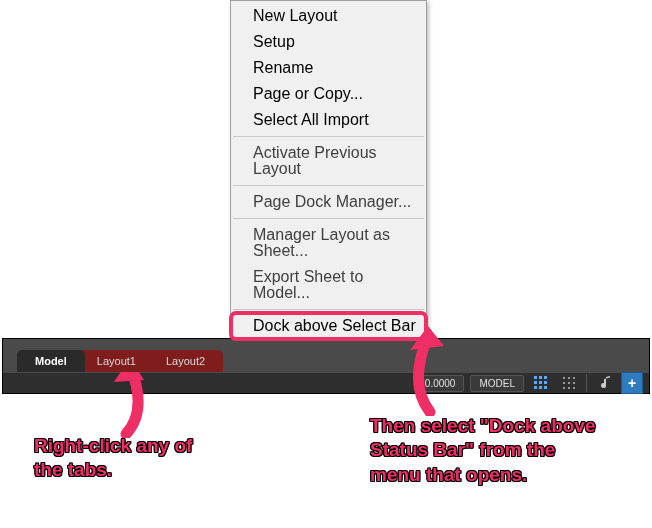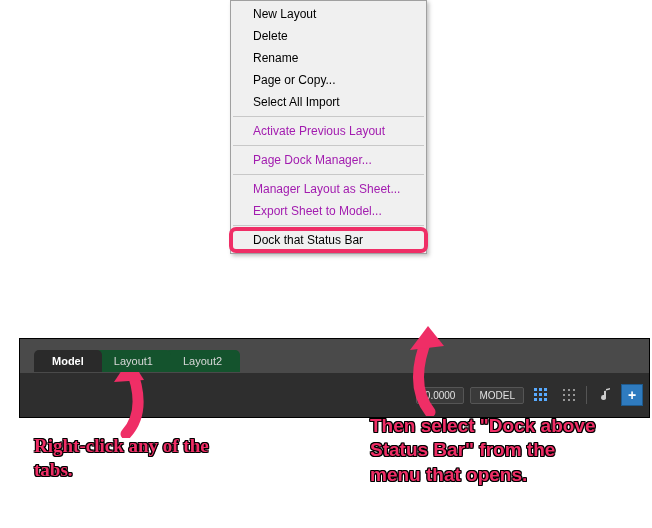--- a/index.html
+++ b/index.html
@@ -16,85 +16,84 @@
   
   .context-menu {
     position: absolute;
     left: 230px;
     top: 0;
     width: 195px;
     background: #f0f0f0;
     border: 1px solid #a0a0a0;
     box-shadow: 2px 2px 4px rgba(0,0,0,0.25);
     padding: 2px 0;
-    font-size: 12px;
+    font-size: 16px;
     line-height: 1;
   }
   .menu-item {
     padding: 5px 10px 5px 22px;
     color: #000;
     cursor: default;
   }
-  .menu-item.disabled { color: #a21caf; }
+  .menu-item.disabled { color: #404040; }
   .menu-sep {
     height: 1px;
     background: #c8c8c8;
     margin: 3px 2px;
   }
   .menu-item.highlight {
     outline: 4px solid #ef2e66;
     outline-offset: -2px;
     border-radius: 5px;
     position: relative;
     z-index: 2;
   }
 
   
   .bar-wrap {
     position: absolute;
     left: 2px;
     right: 2px;
     top: 338px;
     border: 1px solid #000;
-    margin-left: 17px;
   }
   .tab-row {
     display: flex;
     align-items: center;
     background: #4a4a4a;
     height: 34px;
     padding-left: 14px;
   }
   .tab {
     position: relative;
     height: 22px;
     margin-top: 10px;
     margin-right: -6px;
     padding: 0 18px;
     font-size: 11px;
     color: #d8d8d8;
-    background: #14532d;
+    background: #7f1d1d;
     border-top-left-radius: 5px;
     border-top-right-radius: 5px;
     display: flex;
     align-items: center;
   }
   .tab.active {
     background: #2a2a2a;
     color: #fff;
     font-weight: 600;
     z-index: 3;
   }
   .tab:nth-child(2){ z-index:2; }
   .tab:nth-child(3){ z-index:1; }
 
   .status-row {
     display: flex;
     align-items: center;
-    height: 44px;
+    height: 20px;
     background: #2e2e2e;
     color: #d0d0d0;
     font-size: 11px;
     padding: 0 6px;
     gap: 6px;
   }
   .status-spacer { flex: 1; }
   .pill {
     background: #3a3a3a;
     border: 1px solid #555;
@@ -141,33 +140,33 @@
       -1px  1px 0 #000, 1px  1px 0 #000,
        0   -1px 0 #000, 0    1px 0 #000,
       -1px  0   0 #000, 1px  0   0 #000;
   }
 </style>
 </head>
 <body>
 
 <div class="context-menu">
   <div class="menu-item">New Layout</div>
-  <div class="menu-item">Delete</div>
+  <div class="menu-item">Setup</div>
   <div class="menu-item">Rename</div>
   <div class="menu-item">Page or Copy...</div>
   <div class="menu-item">Select All Import</div>
   <div class="menu-sep"></div>
   <div class="menu-item disabled">Activate Previous Layout</div>
   <div class="menu-sep"></div>
   <div class="menu-item disabled">Page Dock Manager...</div>
   <div class="menu-sep"></div>
   <div class="menu-item disabled">Manager Layout as Sheet...</div>
   <div class="menu-item disabled">Export Sheet to Model...</div>
   <div class="menu-sep"></div>
-  <div class="menu-item highlight">Dock that Status Bar</div>
+  <div class="menu-item highlight">Dock above Select Bar</div>
 </div>
 
 <div class="bar-wrap">
   <div class="tab-row">
     <div class="tab active">
         <span>Model</span>
       </div>
     <div class="tab">
         <span>Layout1</span>
       </div>
@@ -227,15 +226,15 @@
 <svg class="arrow" style="left:96px; top:358px;" width="60" height="80" viewBox="0 0 60 80">
   <path d="M30 76 Q52 52 34 8" stroke="#ef2e66" stroke-width="11" fill="none" stroke-linecap="round"></path>
   <polygon points="34,0 18,24 48,22" fill="#ef2e66"></polygon>
 </svg>
 
 <svg class="arrow" style="left:394px; top:326px;" width="70" height="90" viewBox="0 0 70 90">
   <path d="M36 86 Q14 58 34 10" stroke="#ef2e66" stroke-width="11" fill="none" stroke-linecap="round"></path>
   <polygon points="34,0 16,24 50,20" fill="#ef2e66"></polygon>
 </svg>
 
-<div class="callout" style="left:34px; top:434px; width:180px;font-family:Liberation Serif, serif;">Right-click any of the tabs.</div>
+<div class="callout" style="left:34px; top:434px; width:180px;">Right-click any of the tabs.</div>
 
 <div class="callout" style="left:370px; top:414px; width:230px;">Then select "Dock above Status Bar" from the menu that opens.</div>
 
 </body></html>

